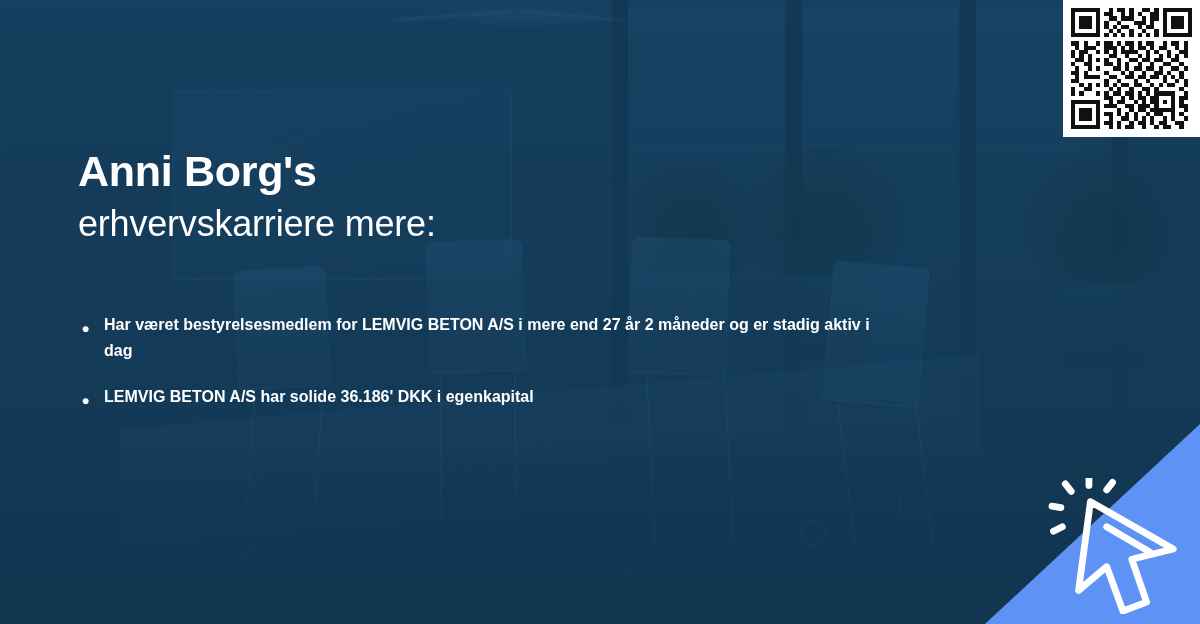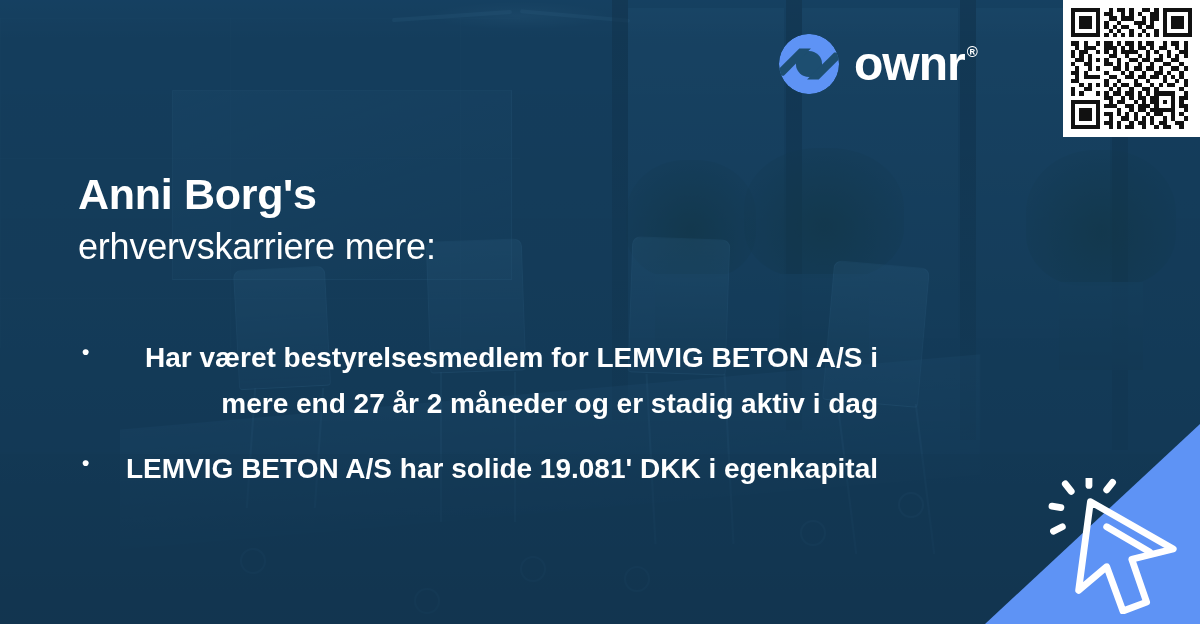--- a/index.html
+++ b/index.html
@@ -149,34 +149,34 @@
   .logo-reg { font-size:15px; font-weight:bold; margin-top:4px; margin-left:2px; }
 
   
   .qr-panel {
     position:absolute; left:1063px; top:0; width:137px; height:137px;
     background:#ffffff; padding:8px;
   }
   .qr-panel svg { display:block; width:100%; height:100%; }
 
   
-  .content { position:absolute; left:78px; top:148px; width:880px;margin-top:23px; }
+  .content { position:absolute; left:78px; top:148px; width:880px; }
   .headline {
     font-size:43px; font-weight:bold; color:#ffffff;
     line-height:1.08; letter-spacing:-.3px;
   }
   .subhead {
     font-size:36px; font-weight:normal; color:#ffffff;
     line-height:1.25; margin-top:7px; letter-spacing:-.2px;
   }
   .bullets { list-style:none; margin-top:66px; }
   .bullet {
     position:relative; color:#ffffff;
-    font-size:28px; font-weight:bold; line-height:1.62;
-    padding-left:26px; margin-bottom:20px; max-width:800px;text-align:right;
+    font-size:16px; font-weight:bold; line-height:1.62;
+    padding-left:26px; margin-bottom:20px; max-width:800px;
   }
   .bullet:before {
     content:"•"; position:absolute; left:4px; top:0;
     font-size:21px; line-height:1.62;
   }
 
   
   .corner {
     position:absolute; right:0; bottom:0; width:215px; height:200px;
     background:#5e93f5;
@@ -234,39 +234,20 @@
     <div class="caster k3"></div>
     <div class="caster k4"></div>
     <div class="caster k5"></div>
     <div class="caster k6"></div>
 
     <div class="floor"></div>
     <div class="bg-wash"></div>
     <div class="bg-tint"></div>
   </div>
 
-  <div class="logo">
-    <svg class="logo-mark" viewBox="0 0 64 64">
-      <defs>
-        <clipPath id="clipCircle">
-            <circle cx="32" cy="32" r="31"></circle>
-          </clipPath>
-      </defs>
-      <g clip-path="url(#clipCircle)">
-        <circle cx="32" cy="32" r="31" fill="#5e93f5"></circle>
-        <circle cx="32" cy="32" r="13.5" fill="#1d4e70"></circle>
-        <path d="M -6 44 L 22 16 L 34 16 L 6 44 Z" fill="#1d4e70"></path>
-        <path d="M 30 48 L 58 20 L 70 20 L 42 48 Z" fill="#1d4e70"></path>
-      </g>
-    </svg>
-    <div class="logo-word">
-      <span>ownr</span>
-      <span class="logo-reg">®</span>
-    </div>
-  </div>
 
   <div class="qr-panel">
     <svg viewBox="0 0 29 29" shape-rendering="crispEdges">
       <rect width="29" height="29" fill="#ffffff"></rect>
       <g fill="#111111">
 
         <rect x="0" y="0" width="7" height="1"></rect>
           <rect x="0" y="6" width="7" height="1"></rect>
         <rect x="0" y="0" width="1" height="7"></rect>
           <rect x="6" y="0" width="1" height="7"></rect>
@@ -486,21 +467,21 @@
       </g>
     </svg>
   </div>
 
   <div class="content">
     <div class="headline">Anni Borg's</div>
     <div class="subhead">erhvervskarriere mere:</div>
 
     <ul class="bullets">
       <li class="bullet">Har været bestyrelsesmedlem for LEMVIG BETON A/S i mere end 27 år 2 måneder og er stadig aktiv i dag</li>
-      <li class="bullet">LEMVIG BETON A/S har solide 19.081' DKK i egenkapital</li>
+      <li class="bullet">LEMVIG BETON A/S har solide 36.186' DKK i egenkapital</li>
     </ul>
   </div>
 
   <div class="corner"></div>
   <svg class="cursor" viewBox="0 0 100 92" fill="none" stroke="#ffffff" stroke-width="4.6" stroke-linecap="round" stroke-linejoin="round">
     <path d="M30 16 L86 48 L58 55 L68 84 L52 90 L41 60 L22 76 Z"></path>
     <path d="M41 33 L70 50"></path>
     <path d="M29 5 L29 0"></path>
     <path d="M17 9 L13 4"></path>
     <path d="M10 20 L4 19"></path>

